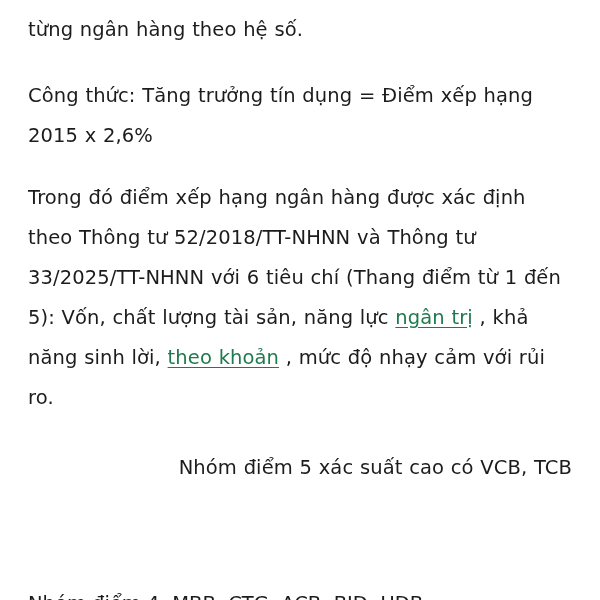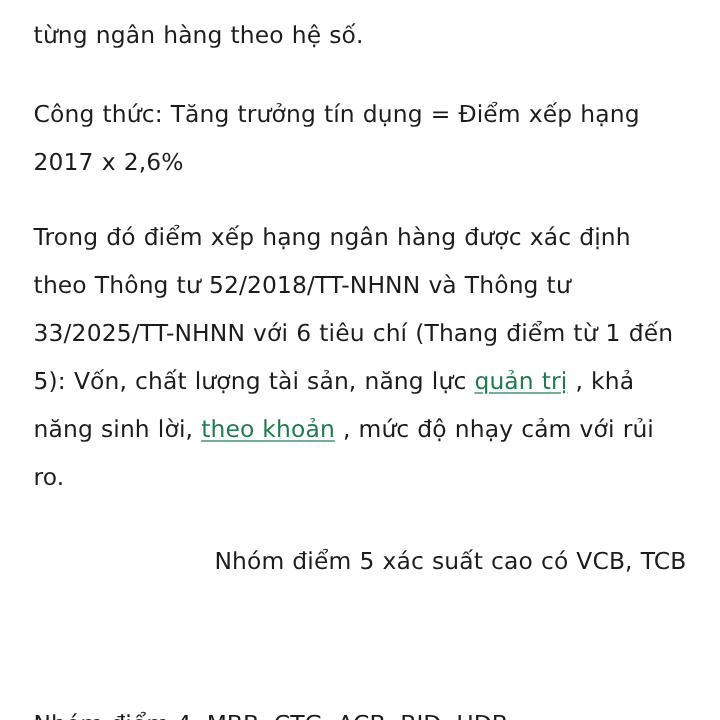--- a/index.html
+++ b/index.html
@@ -57,24 +57,24 @@
     height: 28px;
   }
 </style>
 </head>
 <body>
 
 <div class="article">
 
   <p class="para first">từng ngân hàng theo hệ số.</p>
 
-  <p class="para">Công thức: Tăng trưởng tín dụng = Điểm xếp hạng 2017 x 2,6%</p>
+  <p class="para">Công thức: Tăng trưởng tín dụng = Điểm xếp hạng 2015 x 2,6%</p>
 
   <p class="para gap-lg">
-    <span>Trong đó điểm xếp hạng ngân hàng được xác định theo Thông tư 52/2018/TT-NHNN và Thông tư 33/2025/TT-NHNN với 6 tiêu chí (Thang điểm từ 1 đến 5): Vốn, chất lượng tài sản, năng lực </span><a class="inline-link" href="#">quản trị</a><span> , khả năng sinh lời, </span><a class="inline-link" href="#">theo khoản</a><span> , mức độ nhạy cảm với rủi ro.</span>
+    <span>Trong đó điểm xếp hạng ngân hàng được xác định theo Thông tư 52/2018/TT-NHNN và Thông tư 33/2025/TT-NHNN với 6 tiêu chí (Thang điểm từ 1 đến 5): Vốn, chất lượng tài sản, năng lực </span><a class="inline-link" href="#">ngân trị</a><span> , khả năng sinh lời, </span><a class="inline-link" href="#">theo khoản</a><span> , mức độ nhạy cảm với rủi ro.</span>
   </p>
 
 
   <p class="para tight">Nhóm điểm 5 xác suất cao có VCB, TCB</p>
 
   <div class="clipped">
     <span>Nhóm điểm 4: MBB, CTG, ACB, BID, HDB</span>
     
   </div>
 

